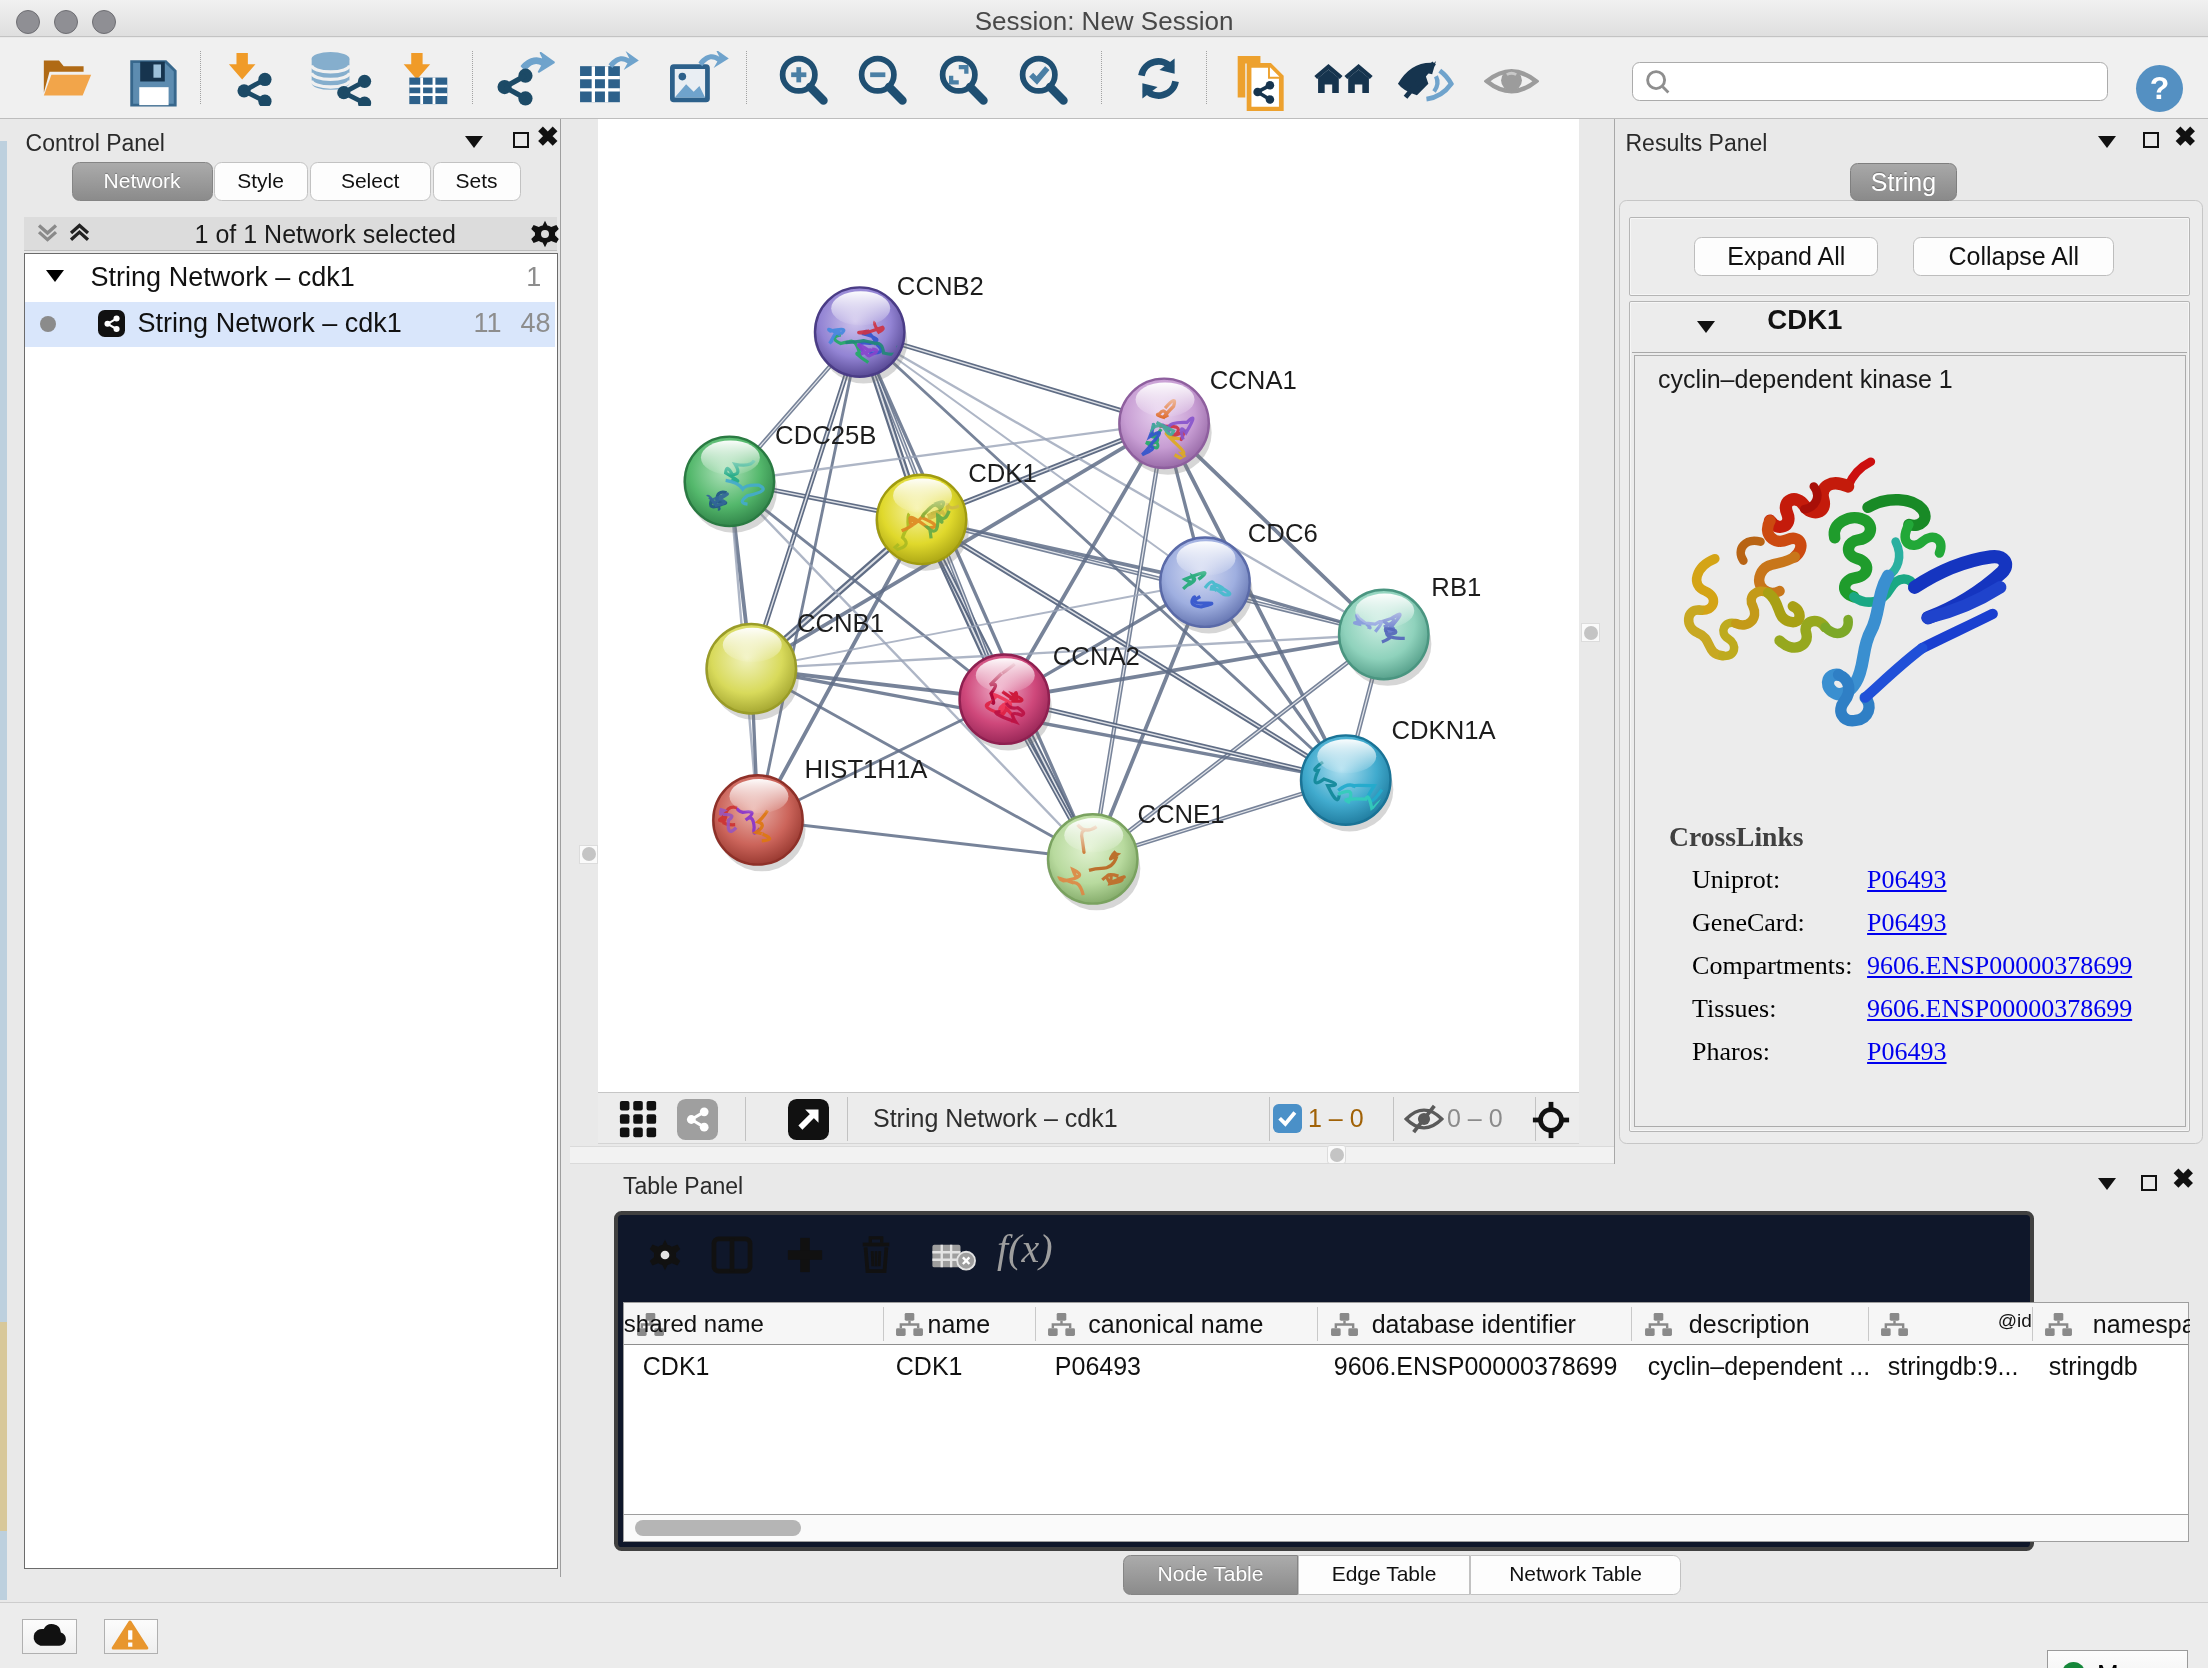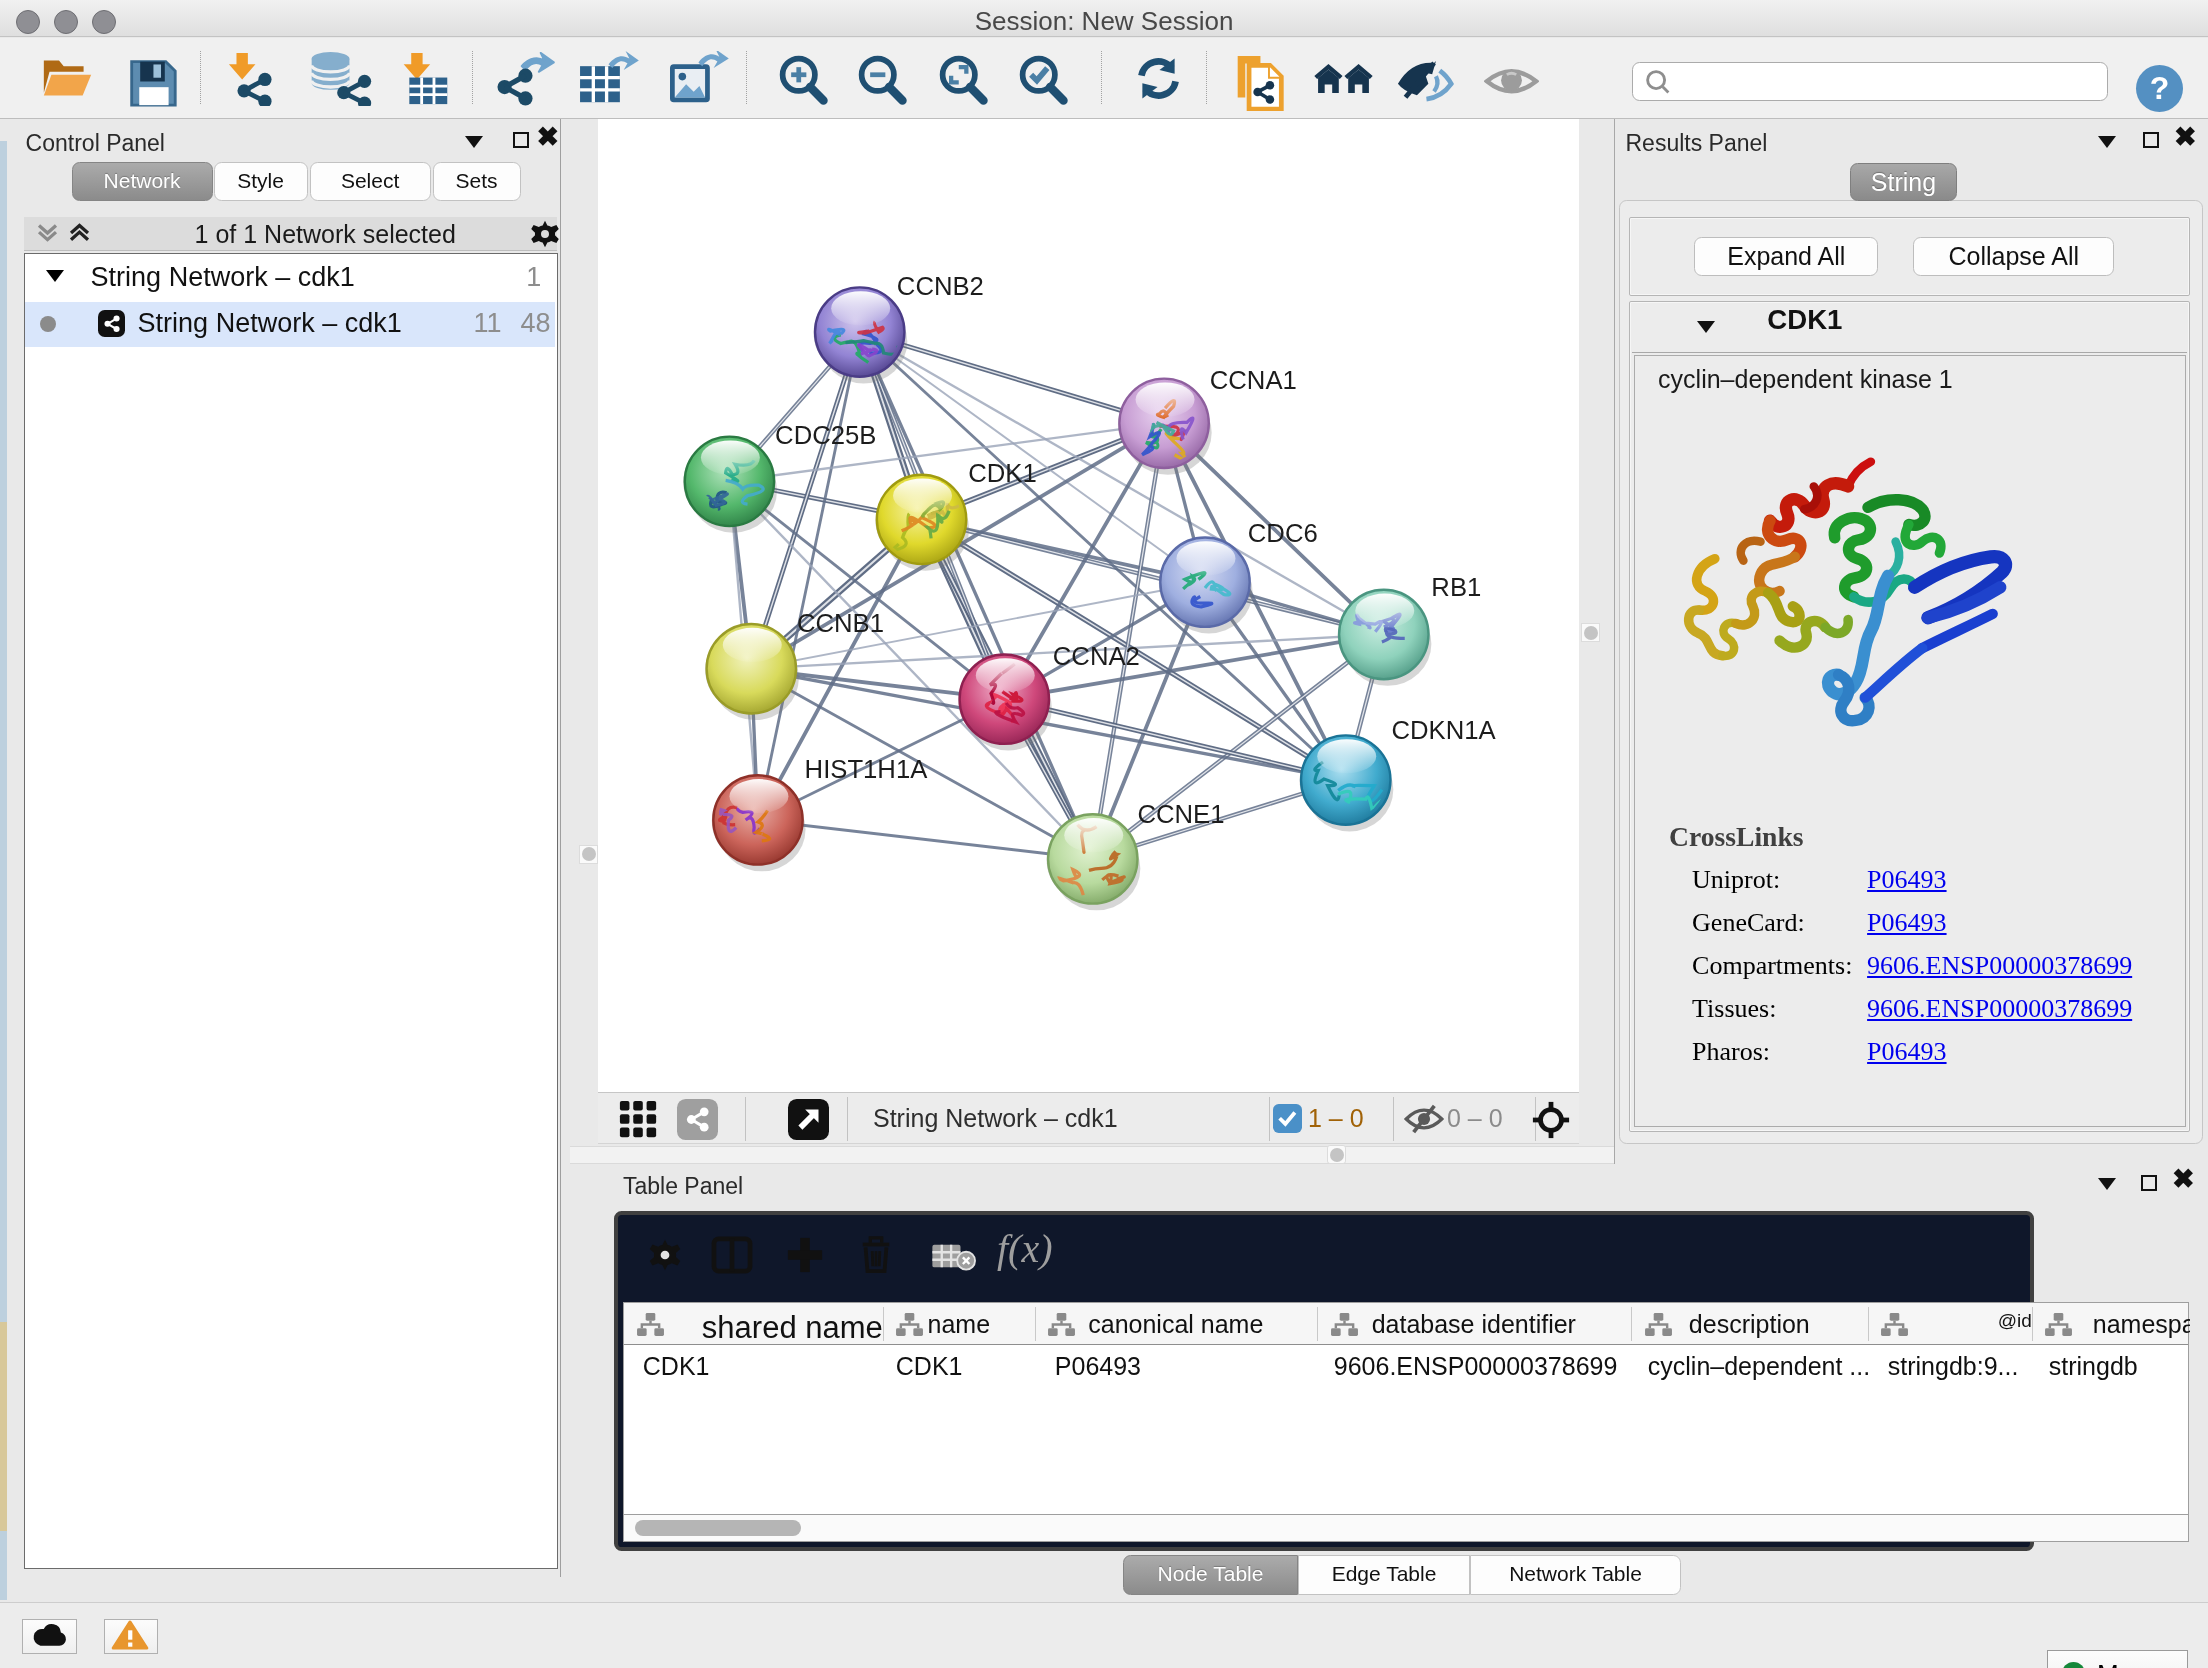--- a/index.html
+++ b/index.html
@@ -793,21 +793,21 @@
     <div style="position:absolute;left:4.8px;top:87px;width:1566px;height:213px;background:#fff;border:1px solid #9e9e9e;">
 
       <div style="position:absolute;left:0;top:0;width:1564px;height:42px;background:#f6f6f6;border-bottom:1.9px solid #8e8e8e;"></div>
       <div style="position:absolute;left:0;top:0;width:1566px;height:42px;">
 <svg style="position:absolute;left:13.3px;top:8.6px;" width="27" height="25" viewBox="0 0 28 26">
 <rect x="9" y="1" width="10" height="8" rx="1.5" fill="#8a8a8a"></rect>
 <path d="M14 9 L14 13 M5 17 L5 13 L23 13 L23 17" fill="none" stroke="#8a8a8a" stroke-width="2.5"></path>
 <rect x="0" y="17" width="10" height="8" rx="1.5" fill="#8a8a8a"></rect>
 <rect x="18" y="17" width="10" height="8" rx="1.5" fill="#8a8a8a"></rect>
           </svg>
-<div style="position:absolute;left:0px;top:6.7px;width:259px;text-align:right;font-size:31px;color:#111;white-space:nowrap;overflow:hidden;">shared name</div>
+<div style="position:absolute;left:0px;top:6.7px;width:259px;text-align:left;font-size:24px;color:#111;white-space:nowrap;overflow:hidden;">shared name</div>
 <div style="position:absolute;left:259px;top:3.8px;height:34px;border-left:1px solid #c9c9c9;"></div>
 <svg style="position:absolute;left:272px;top:8.6px;" width="27" height="25" viewBox="0 0 28 26">
 <rect x="9" y="1" width="10" height="8" rx="1.5" fill="#8a8a8a"></rect>
 <path d="M14 9 L14 13 M5 17 L5 13 L23 13 L23 17" fill="none" stroke="#8a8a8a" stroke-width="2.5"></path>
 <rect x="0" y="17" width="10" height="8" rx="1.5" fill="#8a8a8a"></rect>
 <rect x="18" y="17" width="10" height="8" rx="1.5" fill="#8a8a8a"></rect>
           </svg>
 <div style="position:absolute;left:259px;top:6.7px;width:152px;text-align:center;font-size:25px;color:#111;white-space:nowrap;overflow:hidden;">name</div>
 <div style="position:absolute;left:411px;top:3.8px;height:34px;border-left:1px solid #c9c9c9;"></div>
 <svg style="position:absolute;left:424px;top:8.6px;" width="27" height="25" viewBox="0 0 28 26">

